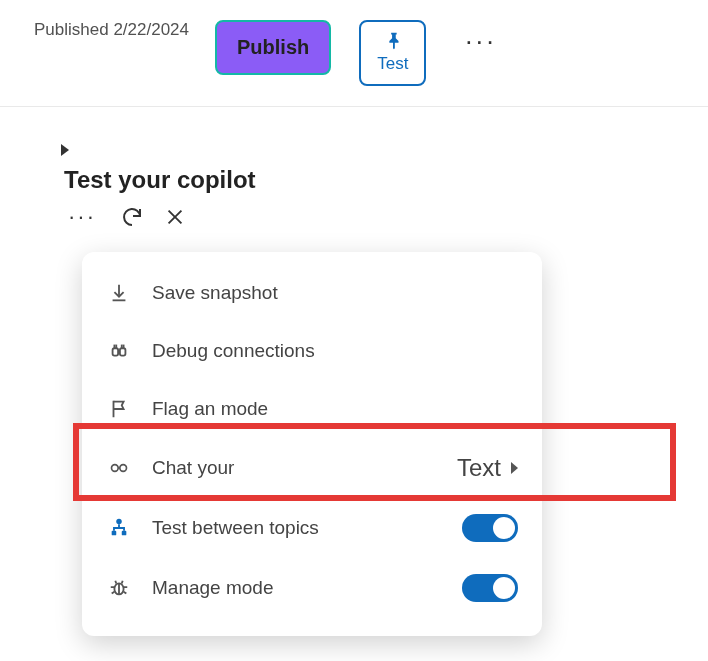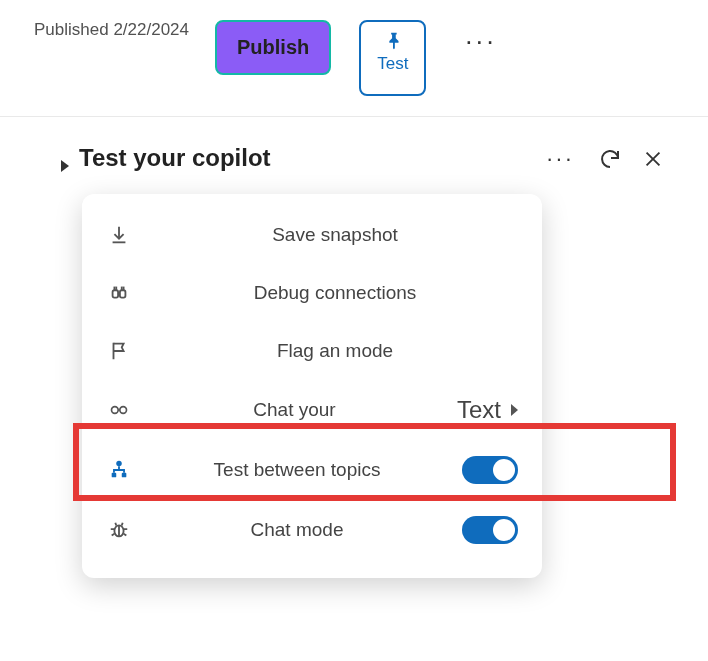--- a/index.html
+++ b/index.html
@@ -35,21 +35,21 @@
   .btn-publish {
     border: 2px solid #14b8a6;
     background: #8b5cf6;
     color: #222;
     padding: 14px 20px;
   }
   .btn-test {
     border: 2px solid #0f6cbd;
     background: #fff;
     color: #0f6cbd;
-    padding: 8px 16px 20px 16px;
+    padding: 8px 16px 10px 16px;
     flex-direction: column;
     gap: 2px;
     font-size: 17px;
     font-weight: 400;
     margin-left: 16px;
   }
   .pin-icon { width: 22px; height: 22px; }
   .topbar-more {
     margin-left: 18px;
     font-size: 26px;
@@ -59,22 +59,23 @@
     padding: 6px 8px;
   }
   .panel {
     position: absolute;
     left: 64px;
     right: 44px;
     top: 144px;
   }
   .panel-header {
     display: flex;
-    align-items: flex-end;
+    align-items: flex-start;
     gap: 10px;
+    flex-direction: column;
   }
   .collapse-icon {
     width: 0; height: 0;
     border-left: 8px solid #333;
     border-top: 6px solid transparent;
     border-bottom: 6px solid transparent;
     margin-left: -3px;
   }
   .panel-title {
     font-size: 24px;
@@ -102,21 +103,21 @@
   .menu-item {
     display: flex;
     align-items: center;
     padding: 16px 24px;
     gap: 20px;
     font-size: 19px;
     color: #444;
     cursor: pointer;
     position: relative;
   }
-  .menu-item .lbl { flex: 1; text-align: center; }
+  .menu-item .lbl { flex: 1; }
   .menu-item .tail {
     display: flex;
     align-items: center;
     gap: 10px;
     color: #444;
     font-size: 24px;
   }
   .icon-slot {
     width: 26px;
     height: 26px;
@@ -271,20 +272,20 @@
         </span>
     </div>
 
     <div class="menu-item">
       <span class="icon-slot">
         <svg viewBox="0 0 24 24" width="22" height="22" fill="none" stroke="#555" stroke-width="2">
             <ellipse cx="12" cy="13" rx="5" ry="6"></ellipse>
             <path d="M9 7l-1-3M15 7l1-3M7 11H3M17 11h4M7 16l-3 2M17 16l3 2M12 7v12"></path>
           </svg>
       </span>
-      <span class="lbl">Chat mode</span>
+      <span class="lbl">Manage mode</span>
       <span class="toggle on">
           <span class="knob"></span>
         </span>
     </div>
 
   </div>
 </div>
 
 </body></html>

